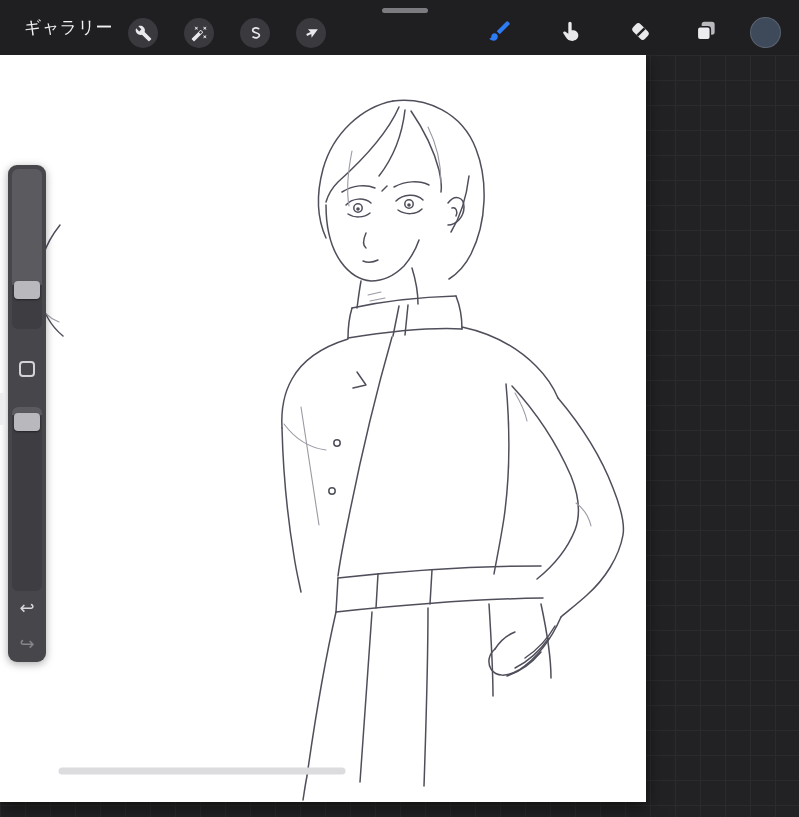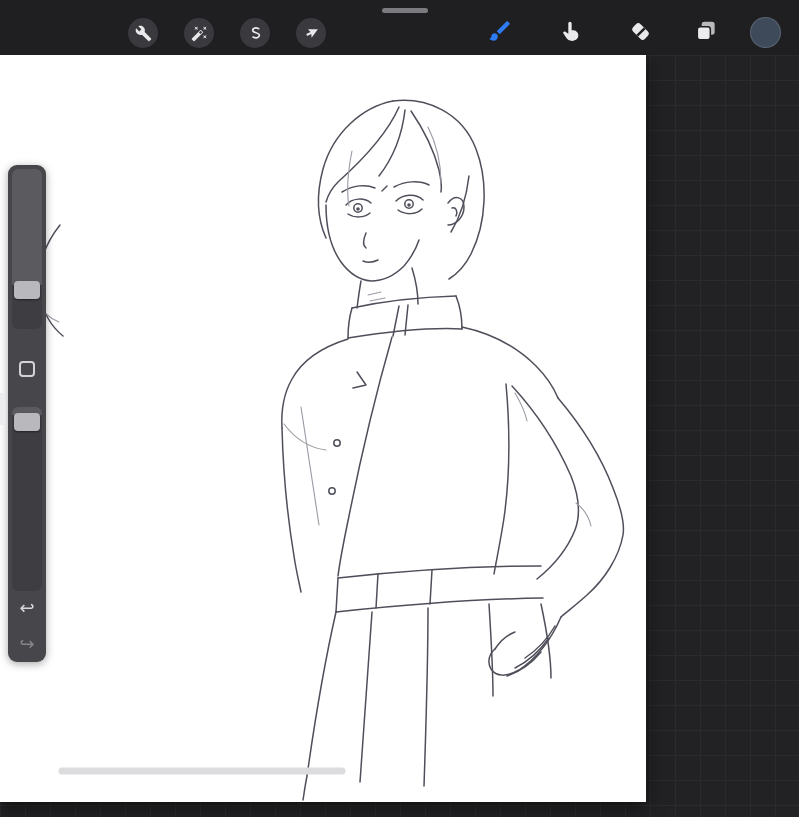--- a/index.html
+++ b/index.html
@@ -41,20 +41,21 @@
   .redo { top:468px; color:#85858b; }
   .sidebar-notch { position:absolute; left:0; top:338px; width:5px; height:32px; background:#ededef; border-radius:0 3px 3px 0; z-index:11; cursor:grab; }
 </style>
 </head>
 <body>
 
 <div class="screen">
 
   <div class="topbar">
     <div class="home-indicator"></div>
+    <button class="gallery">ギャラリー</button>
 
     <button class="tool-btn" style="left:128px">
       <svg width="17" height="17" viewBox="0 0 24 24">
         <path fill="#e9e9eb" d="M22.7 19l-9.1-9.1c.9-2.3.4-5-1.5-6.9-2-2-5-2.4-7.4-1.3L9 6 6 9 1.6 4.7C.4 7.1.9 10.1 2.9 12.1c1.9 1.9 4.6 2.4 6.9 1.5l9.1 9.1c.4.4 1 .4 1.4 0l2.3-2.3c.5-.4.5-1.1.1-1.4z"></path>
       </svg>
     </button>
     <button class="tool-btn" style="left:184px">
       <svg width="17" height="17" viewBox="0 0 24 24">
         <path fill="#e9e9eb" d="M7.5 5.6L10 7 8.6 4.5 10 2 7.5 3.4 5 2l1.4 2.5L5 7zm12 9.8L17 14l1.4 2.5L17 19l2.5-1.4L22 19l-1.4-2.5L22 14zM22 2l-2.5 1.4L17 2l1.4 2.5L17 7l2.5-1.4L22 7l-1.4-2.5zm-7.63 5.29c-.39-.39-1.02-.39-1.41 0L1.29 18.96c-.39.39-.39 1.02 0 1.41l2.34 2.34c.39.39 1.02.39 1.41 0L16.7 11.05c.39-.39.39-1.02 0-1.41l-2.33-2.35zm-1.03 5.49l-2.12-2.12 2.44-2.44 2.12 2.12-2.44 2.44z"></path>
       </svg>

